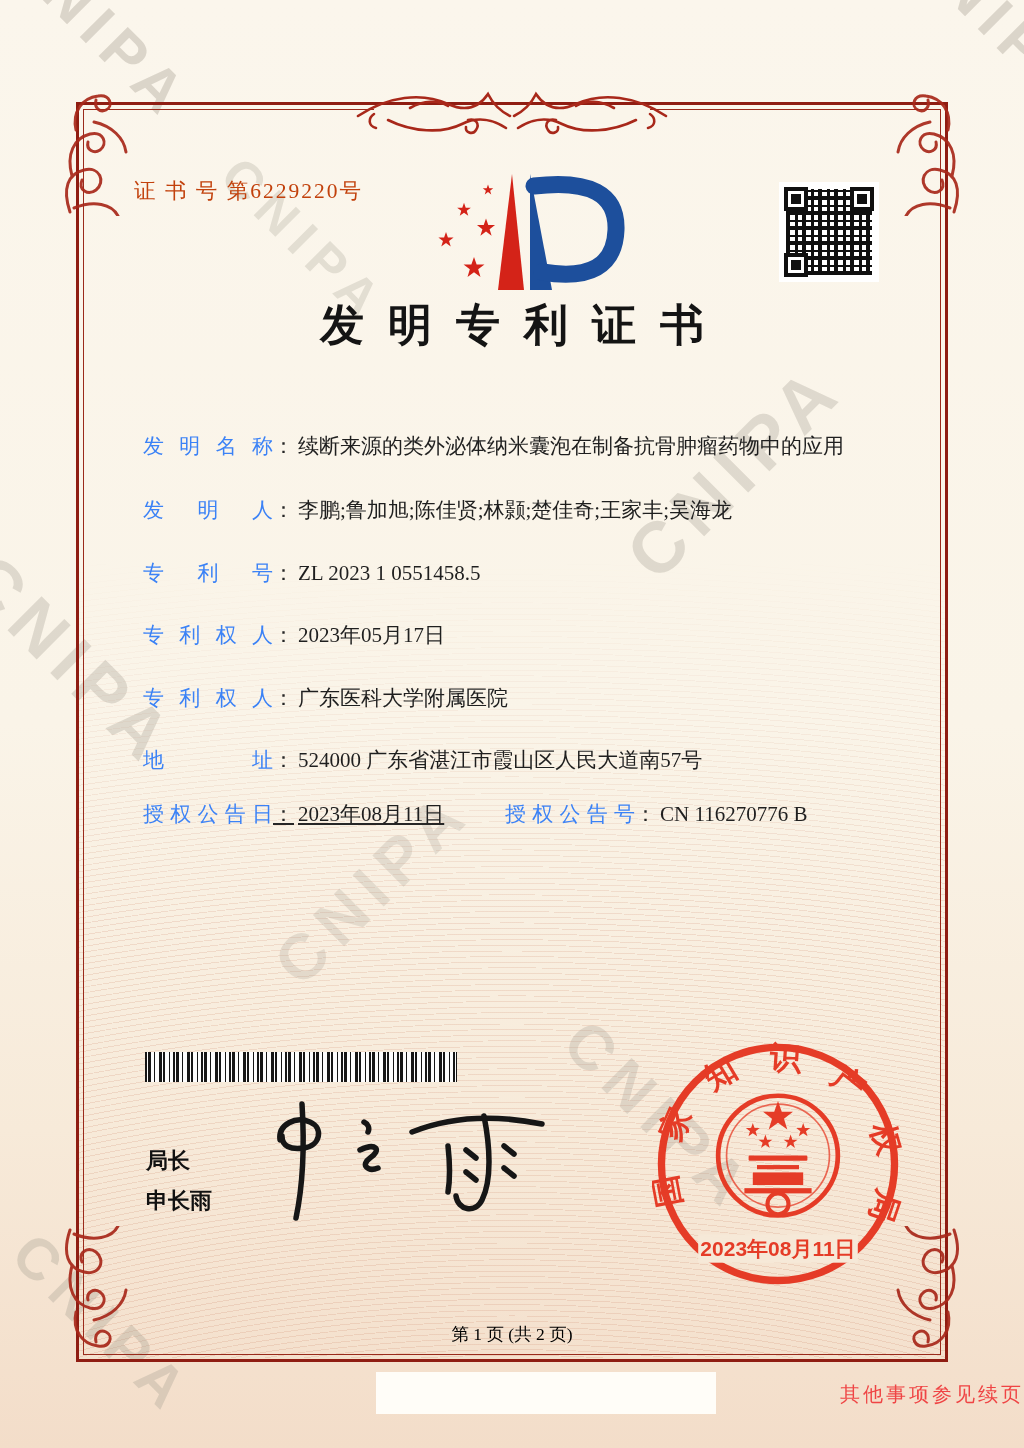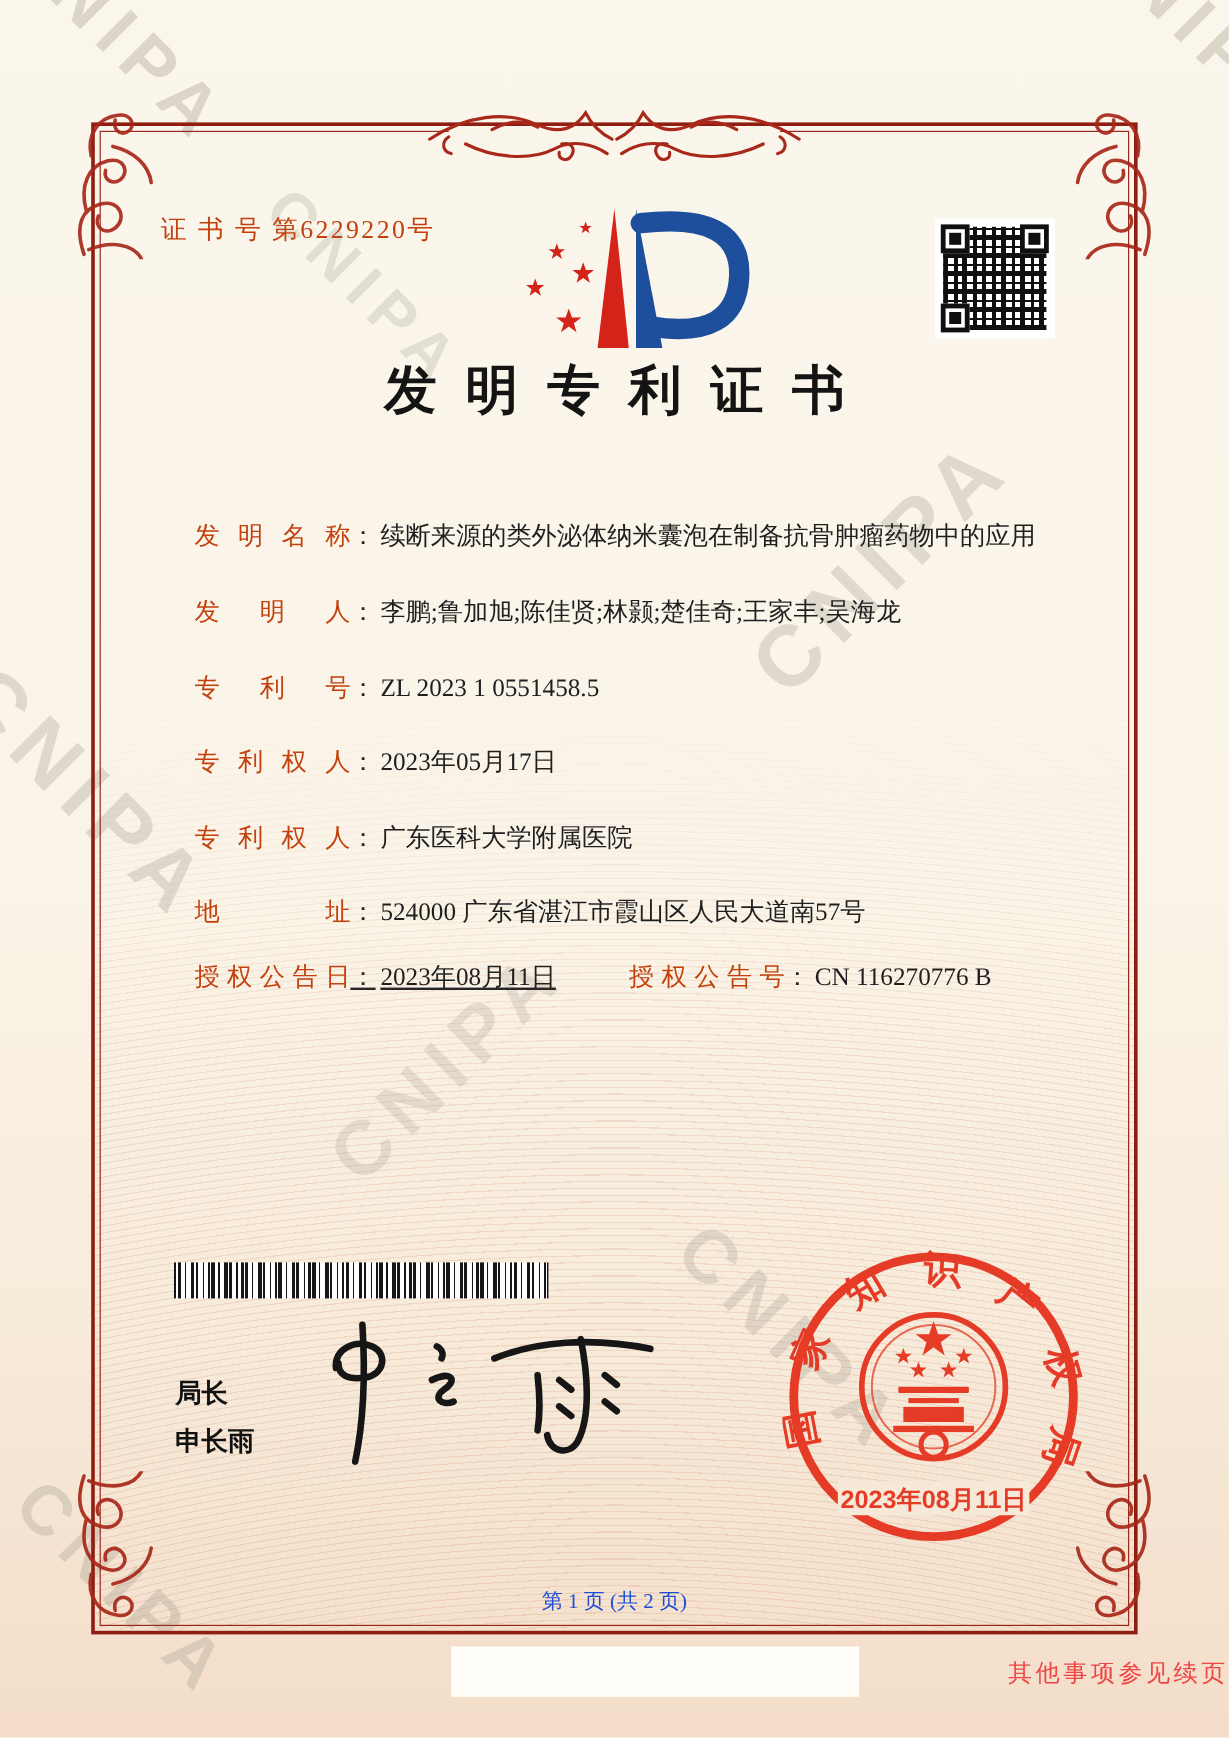--- a/index.html
+++ b/index.html
@@ -47,39 +47,39 @@
     position:absolute;inset:7px;
     background:
       repeating-linear-gradient(0deg,#101010 0 4px,transparent 4px 8px,#101010 8px 10px,transparent 10px 15px),
       repeating-linear-gradient(90deg,#101010 0 4px,#fff 4px 9px,#101010 9px 12px,#fff 12px 16px);
   }
   .finder{position:absolute;width:24px;height:24px;background:#fff;border:4px solid #101010;box-sizing:border-box;}
   .finder::after{content:"";position:absolute;inset:3px;background:#101010;}
   .f-tl{left:5px;top:5px;} .f-tr{right:5px;top:5px;} .f-bl{left:5px;bottom:5px;}
   
   .row{position:absolute;left:143px;font-size:21px;color:#262626;white-space:nowrap;}
-  .flabel{display:inline-block;width:130px;text-align:justify;text-align-last:justify;vertical-align:top;color:#c2410c;margin-left:19px;}
+  .flabel{display:inline-block;width:130px;text-align:justify;text-align-last:justify;vertical-align:top;color:#3b82f6;}
   .fvalue{margin-left:4px;color:#1f1f1f;}
   .grant2{position:absolute;left:362px;top:0;white-space:nowrap;}
   
   .paras{position:absolute;left:142px;width:748px;top:848px;font-size:19.5px;line-height:1.78;color:#1c1c1c;}
   .paras p{margin:0 0 10px 0;text-indent:2em;}
   
   .barcode{
     position:absolute;left:145px;top:1052px;width:312px;height:30px;
     background:repeating-linear-gradient(90deg,
       #161616 0 2px,#fdfdfd 2px 3px,#161616 3px 6px,#fdfdfd 6px 9px,
       #161616 9px 10px,#fdfdfd 10px 14px,#161616 14px 17px,#fdfdfd 17px 18px,
       #161616 18px 20px,#fdfdfd 20px 24px,#161616 24px 25px,#fdfdfd 25px 28px);
   }
   .director{position:absolute;left:146px;font-family:"Liberation Sans","DejaVu Sans",sans-serif;
     font-weight:700;font-size:22px;color:#111;text-align:center;}
   .sig{position:absolute;left:252px;top:1088px;}
   .seal{position:absolute;left:652px;top:1038px;opacity:.95;}
-  .page-footer{position:absolute;left:0;right:0;top:1322px;text-align:center;font-size:17.5px;color:#1d4ed8;}
+  .page-footer{position:absolute;left:0;right:0;top:1322px;text-align:center;font-size:17.5px;color:#000000;}
   .cont-strip{position:absolute;left:376px;top:1372px;width:340px;height:42px;background:#fffdf8;}
   .cont-note{position:absolute;left:0;right:0;top:1381px;text-align:right;font-size:20px;color:#ef4444;letter-spacing:3px;}
 </style>
 </head>
 <body>
 
 <div class="waves"></div>
 
 <span class="wm" style="left:-18px;top:-8px;font-size:60px;transform:rotate(45deg);">CNIPA</span>
 <span class="wm" style="left:880px;top:-16px;font-size:60px;transform:rotate(45deg);">CNIPA</span>

